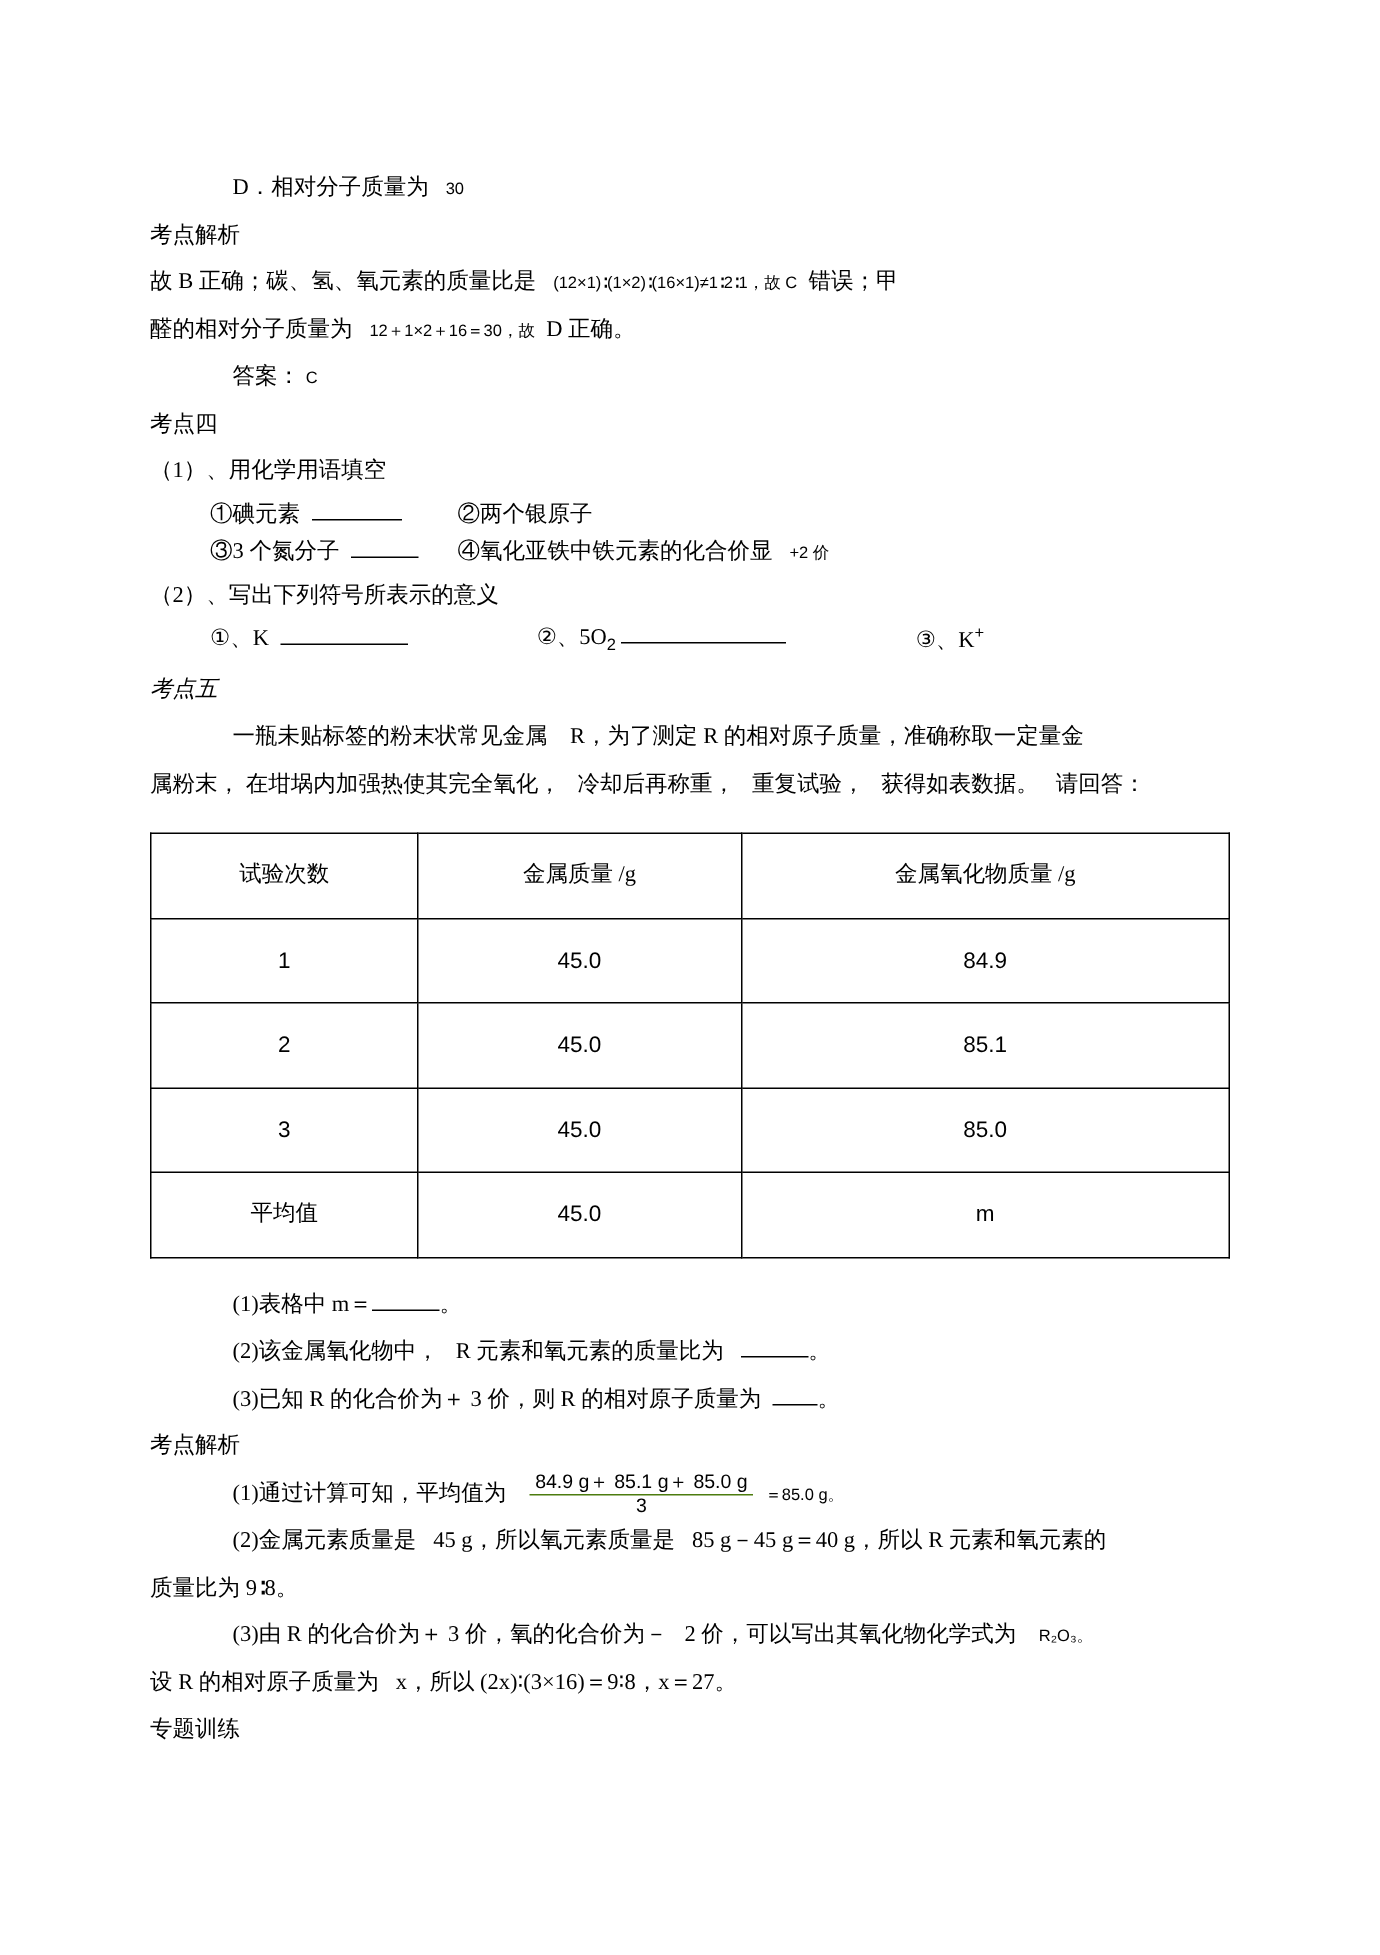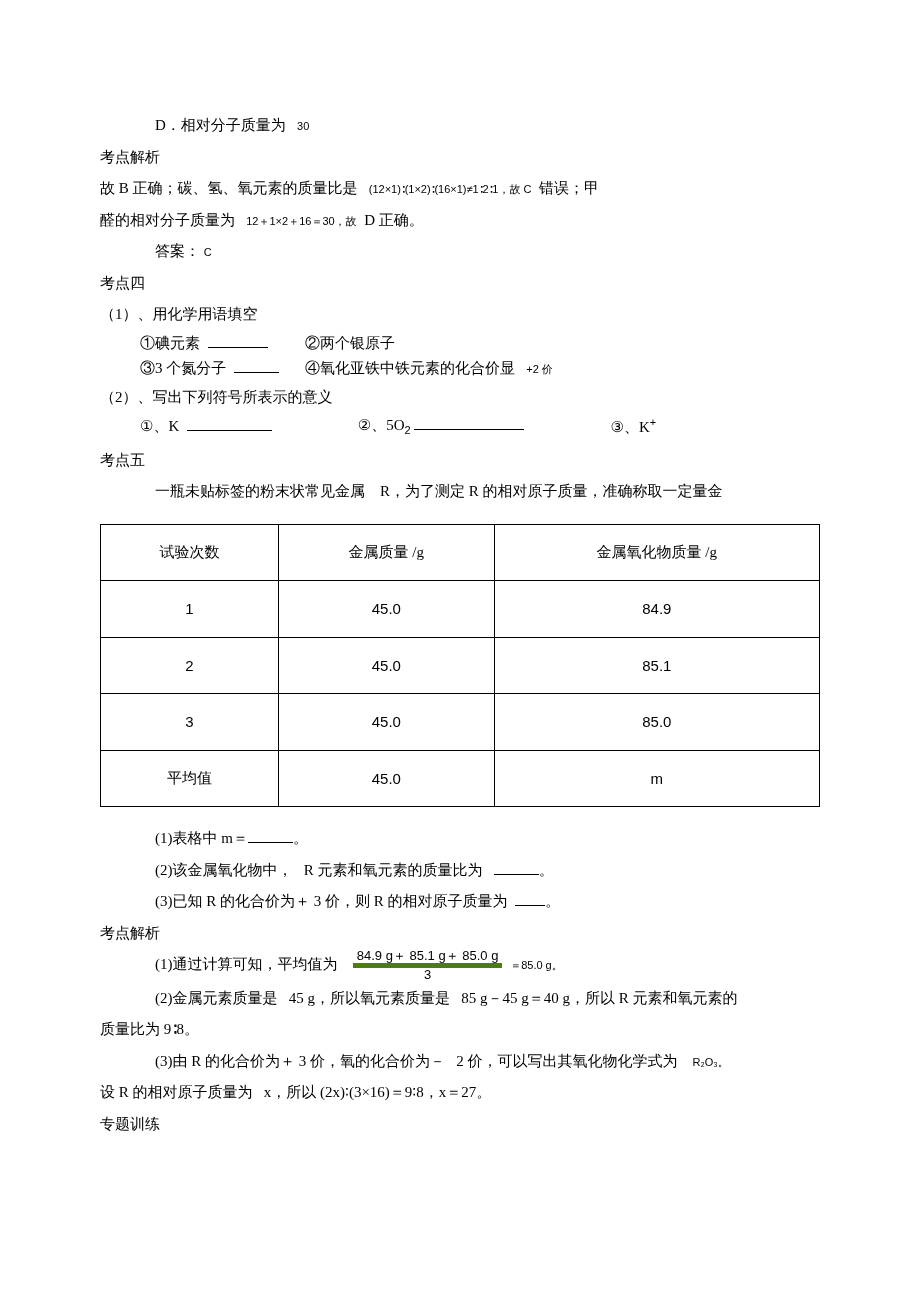--- a/index.html
+++ b/index.html
@@ -45,21 +45,21 @@
     }
     .frac {
       display: inline-block;
       vertical-align: middle;
       text-align: center;
       font-family: Arial, Helvetica, sans-serif;
       font-size: 13px;
       line-height: 1.1;
       margin: 0 4px;
     }
-    .frac .num { display: block; border-bottom: 5px solid #4d7c0f; padding: 0 4px; }
+    .frac .num { display: block; border-bottom: 1px solid #4d7c0f; padding: 0 4px; }
     .frac .den { display: block; padding: 0 4px; }
     sub { font-size: 0.7em; vertical-align: sub; }
     sup { font-size: 0.7em; vertical-align: super; }
     .row4 { display: flex; align-items: center; gap: 28px; padding-left: 40px; }
     .row4b { display: flex; align-items: center; gap: 20px; padding-left: 40px; }
     .ca-anno {
       display: inline-flex;
       flex-direction: column;
       align-items: center;
       vertical-align: bottom;
@@ -132,27 +132,34 @@
       <span>②、5O</span><sub class="latin">2</sub>
       <span class="blank blank-xl"></span>
     </span>
     <span style="width:30px;"></span>
     <span>
       <span>③、K</span><sup class="latin">+</sup>
     </span>
   </div>
 
 
-  <p class="para" style="margin-top:4px;">考点五</p>
+  <p class="para" style="margin-top:4px;font-style:italic;">考点五</p>
 
   <p class="para indent1">
     <span>一瓶未贴标签的粉末状常见金属</span>
     &nbsp;&nbsp;&nbsp;<span>R，为了测定 R 的相对原子质量，准确称取一定量金</span>
   </p>
 
+  <p class="para">
+    <span>属粉末，  在坩埚内加强热使其完全氧化，</span>
+    &nbsp;&nbsp;<span>冷却后再称重，</span>
+    &nbsp;&nbsp;<span>重复试验，</span>
+    &nbsp;&nbsp;<span>获得如表数据。</span>
+    &nbsp;&nbsp;<span>请回答：</span>
+  </p>
 
   <table class="data">
     <tbody>
         <tr>
       <th style="font-family:'SimSun',serif;">试验次数</th>
       <th style="font-family:'SimSun',serif;">金属质量  /g</th>
       <th style="font-family:'SimSun',serif;">金属氧化物质量  /g</th>
     </tr>
     <tr>
       <td>1</td>

